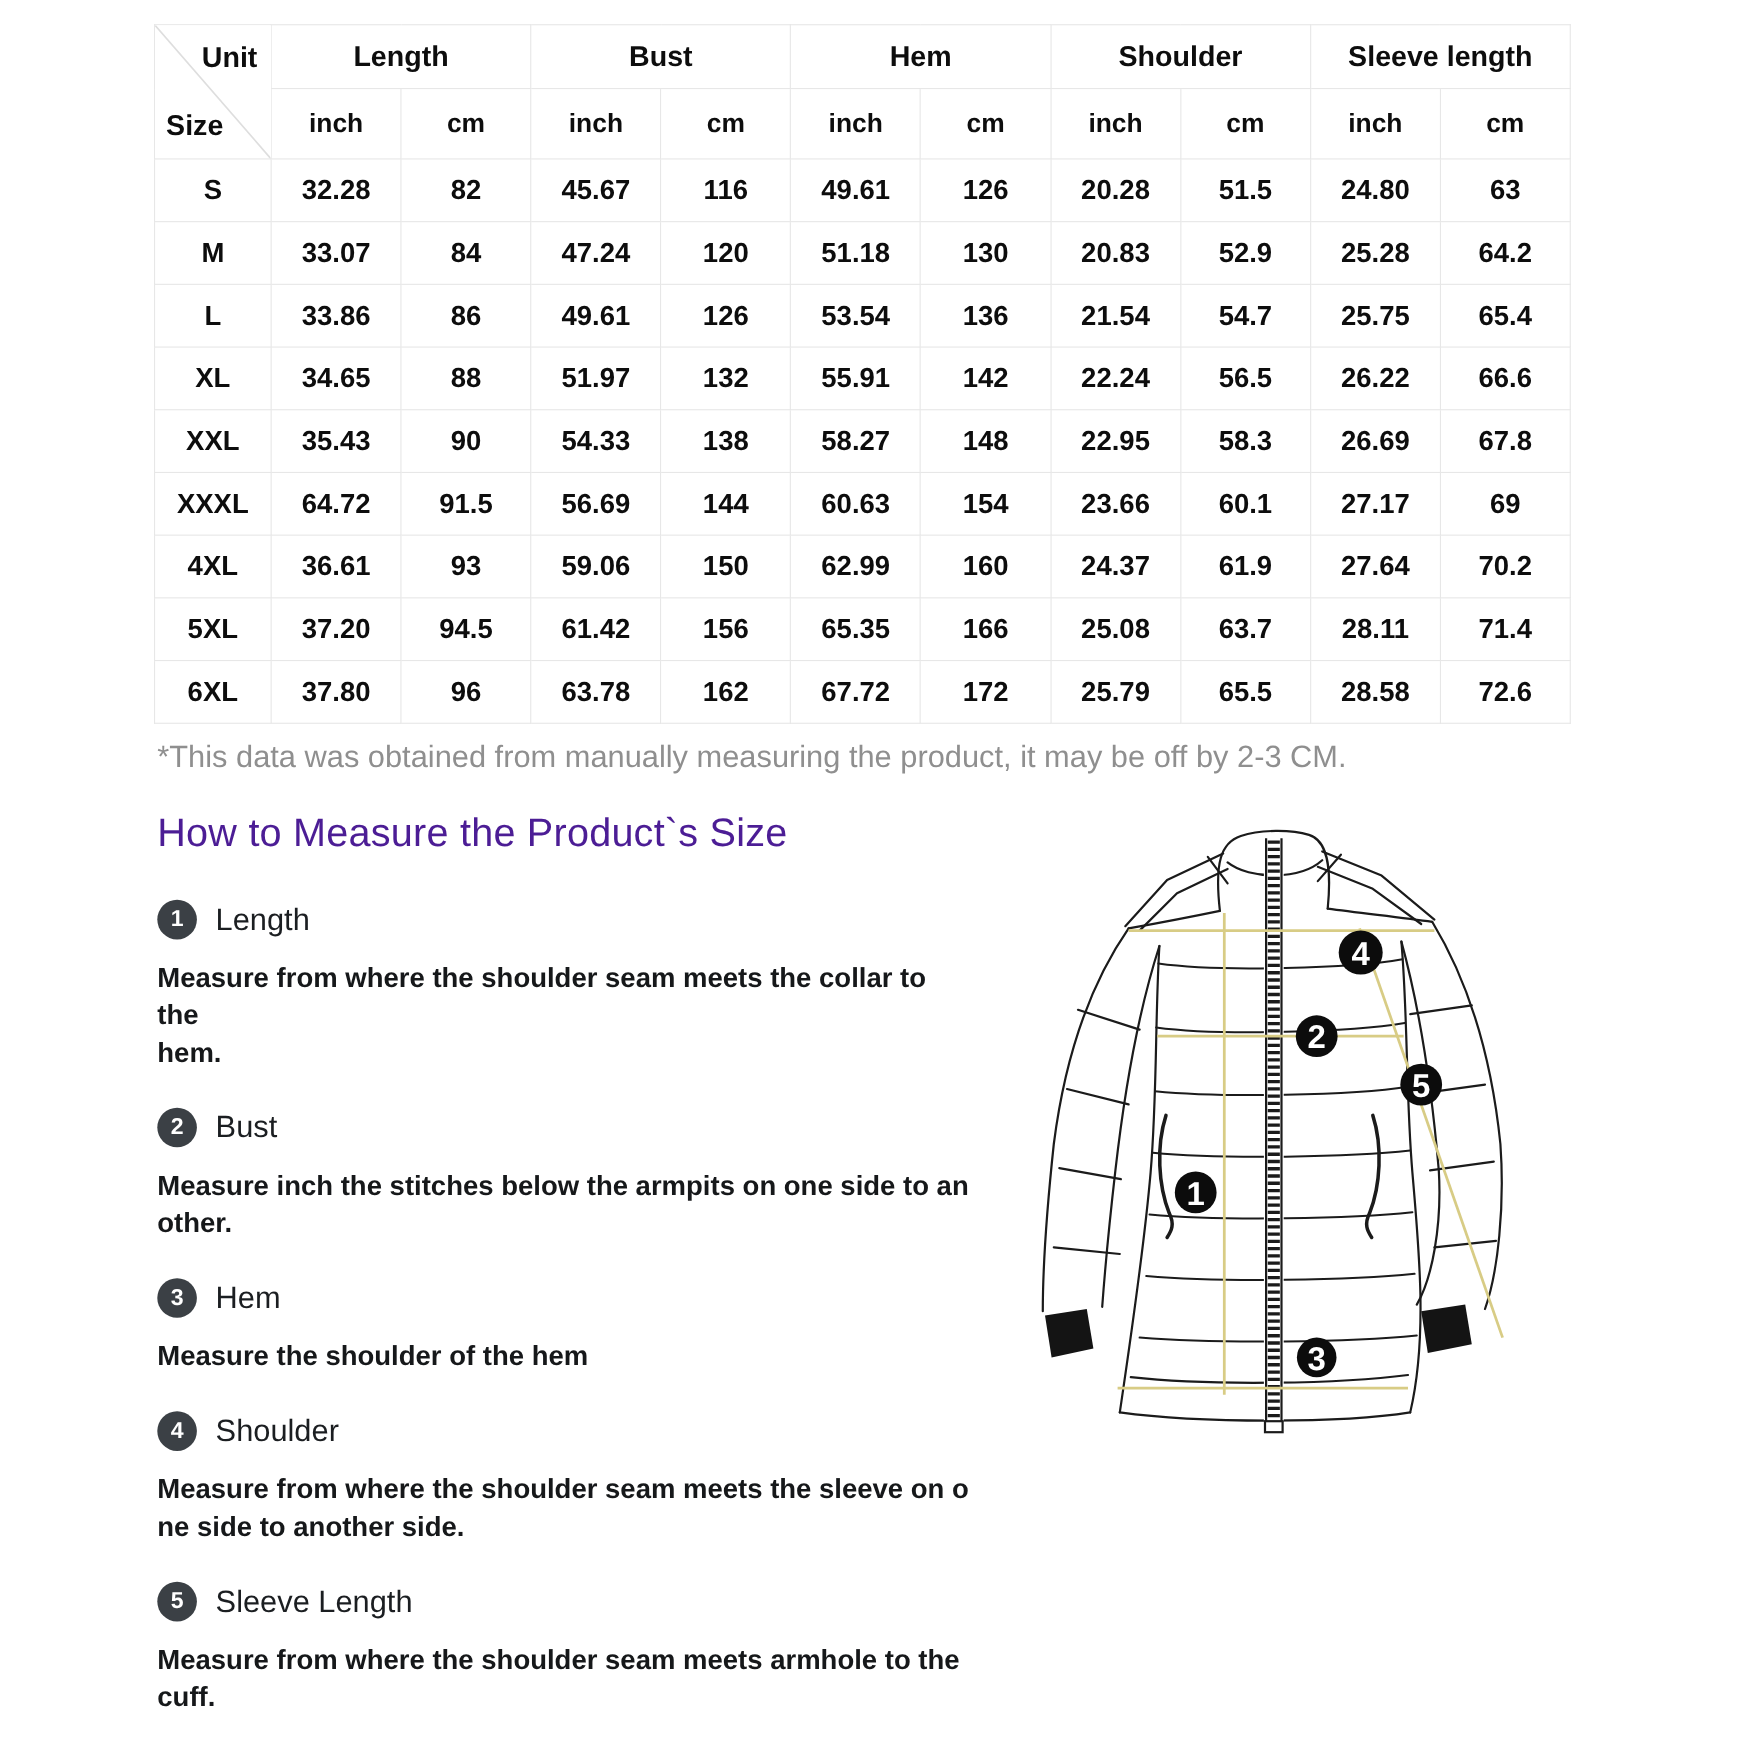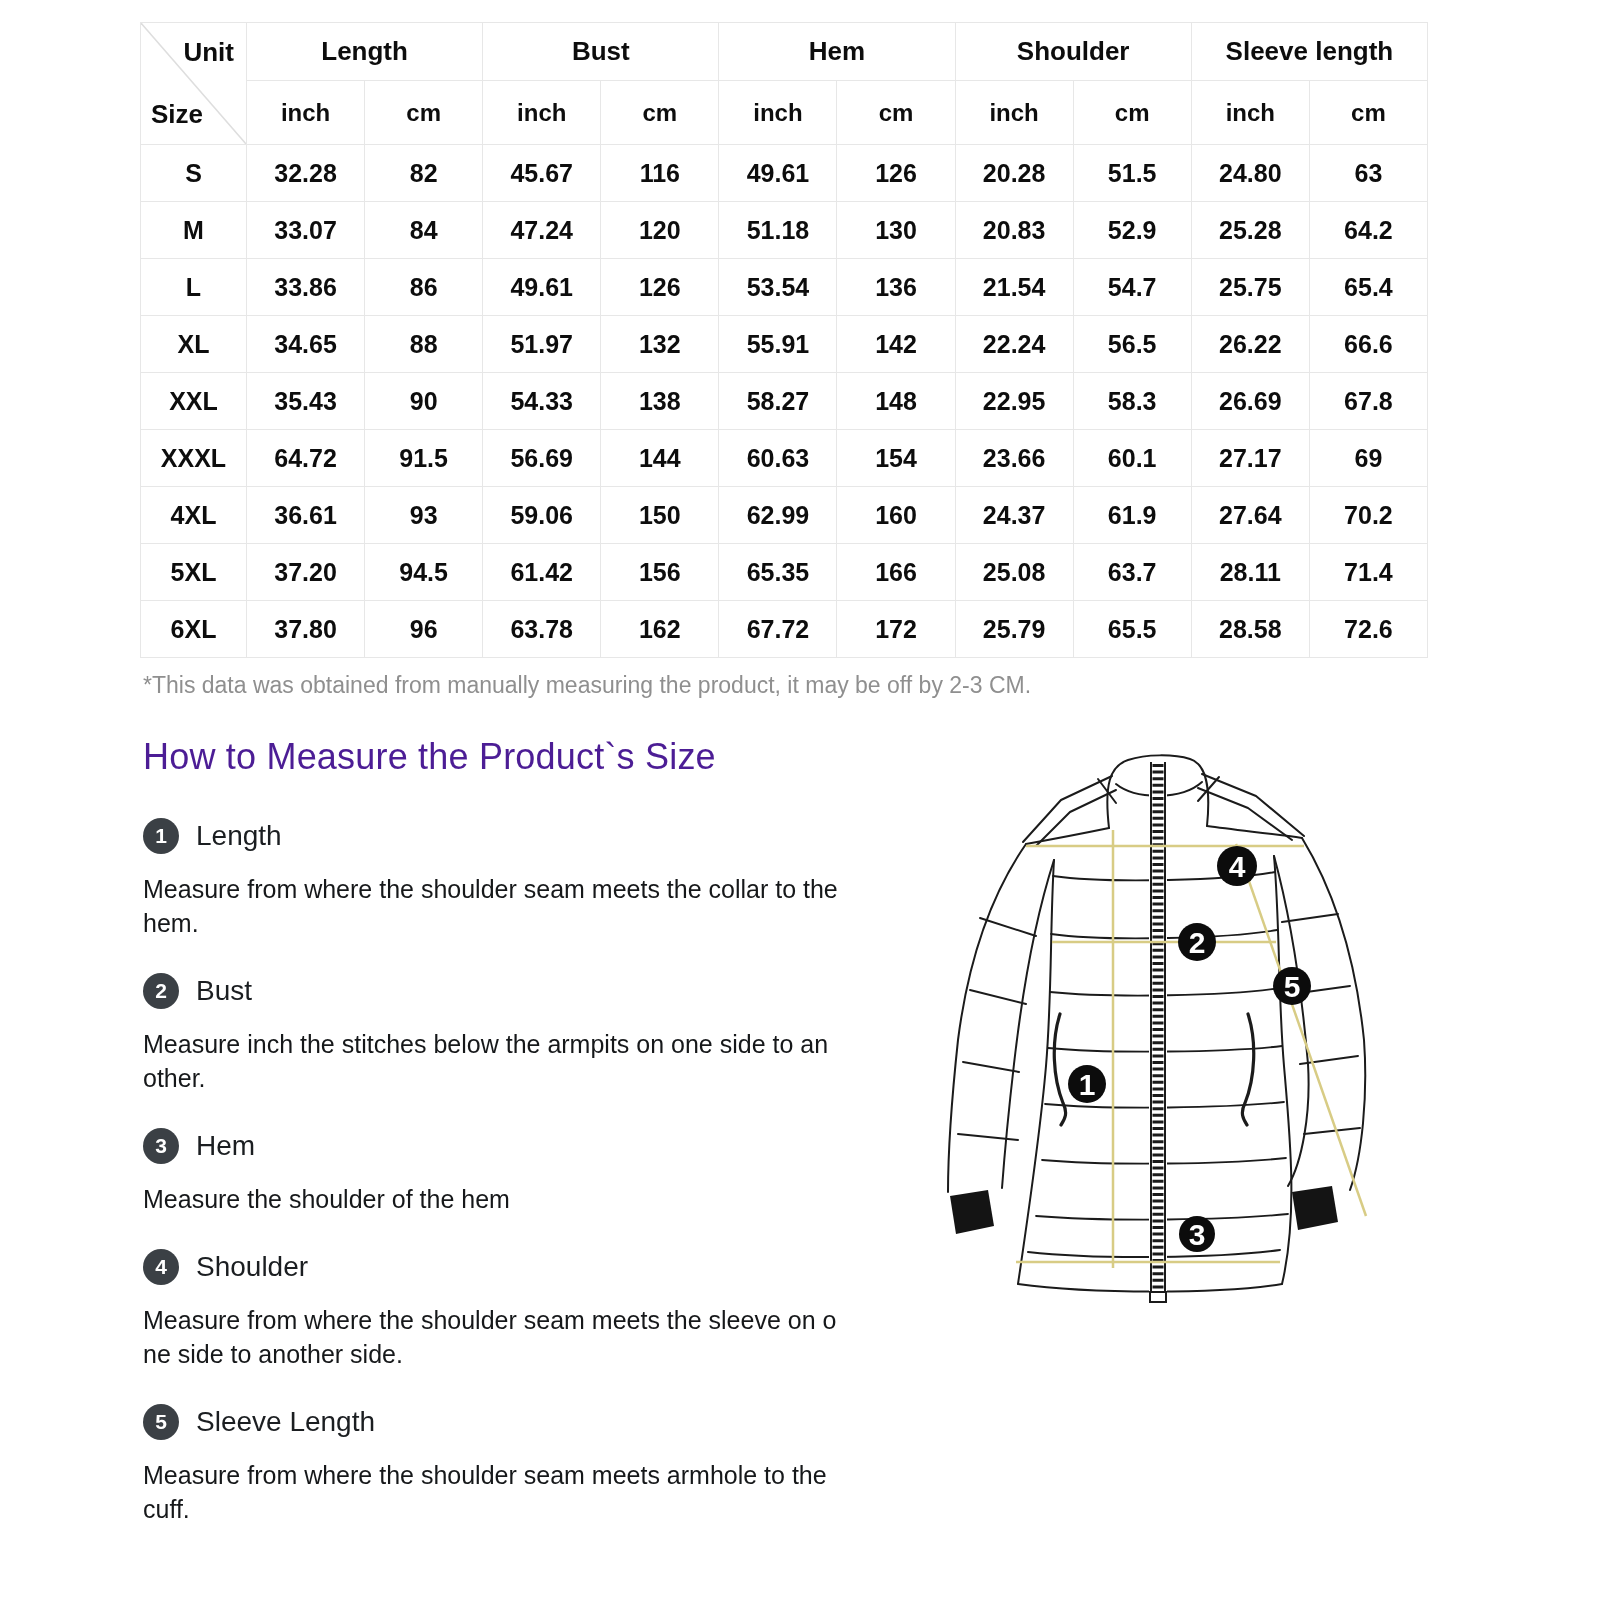--- a/index.html
+++ b/index.html
@@ -19,40 +19,40 @@
   .size-table thead tr.group-row th { height: 58px; font-size: 26px; }
   .size-table thead tr.unit-row th { height: 64px; font-size: 24px; }
   .size-table tbody th, .size-table tbody td { height: 57px; font-size: 25px; }
   .corner { position: relative; padding: 0; }
   .corner svg { position: absolute; left: 0; top: 0; width: 100%; height: 100%; }
   .corner .corner-unit { position: absolute; top: 14px; right: 12px; font-size: 26px; }
   .corner .corner-size { position: absolute; bottom: 14px; left: 10px; font-size: 26px; }
 
   .footnote {
     position: absolute; left: 143px; top: 672px;
-    font-size: 23px; color: #8f8f8f; font-weight: 400;
+    font-size: 28px; color: #8f8f8f; font-weight: 400;
   }
 
   
   .howto-heading {
     position: absolute; left: 143px; top: 736px;
     font-size: 36px; font-weight: 400; color: #4c1d95; letter-spacing: 0.2px;
   }
   .howto-list { position: absolute; left: 143px; top: 818px; width: 740px; }
   .howto-item { margin-bottom: 33px; }
   .howto-title-row { display: flex; align-items: center; gap: 17px; height: 36px; }
   .num-badge {
     width: 36px; height: 36px; border-radius: 50%; background: #3b4045; color: #ffffff;
     display: flex; align-items: center; justify-content: center;
     font-size: 21px; font-weight: 700; flex: 0 0 36px;
   }
   .howto-title { font-size: 28px; font-weight: 400; color: #1b1e21; }
   .howto-desc {
     margin-top: 18px; font-size: 25px; line-height: 34px; color: #16181a;
-    white-space: pre-line; font-weight: 400;
+    white-space: pre-line; font-weight: 700;
   }
 
   
   .diagram { position: absolute; left: 930px; top: 746px; width: 530px; height: 560px; }
   .diagram svg { width: 100%; height: 100%; display: block; }
   .badge-text { font-family: "Liberation Sans", sans-serif; font-weight: 700; font-size: 30px; fill: #ffffff; }
 </style>
 </head>
 <body>
 

